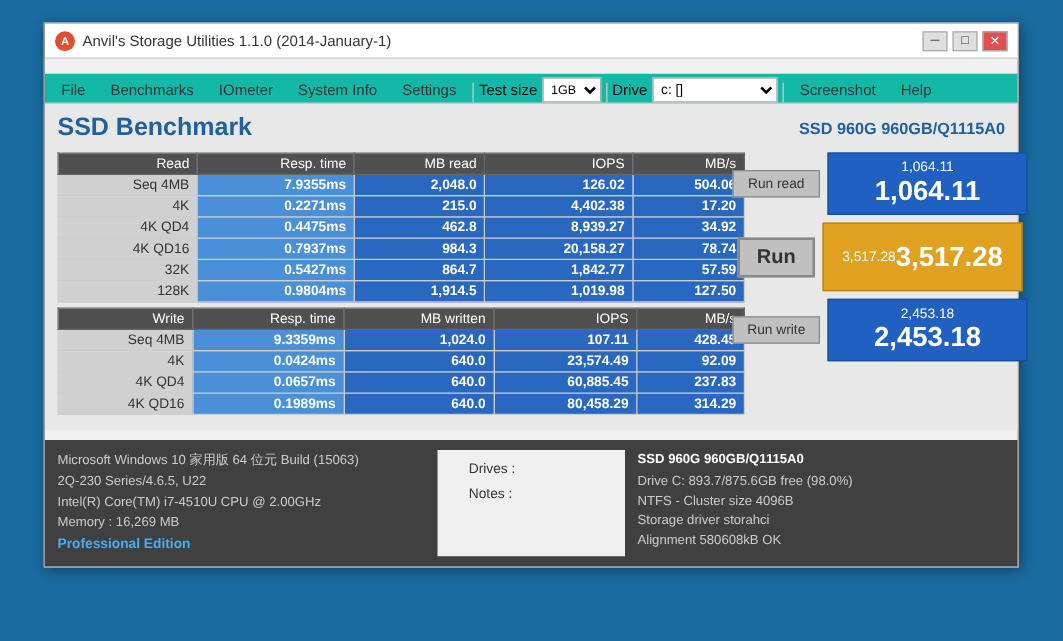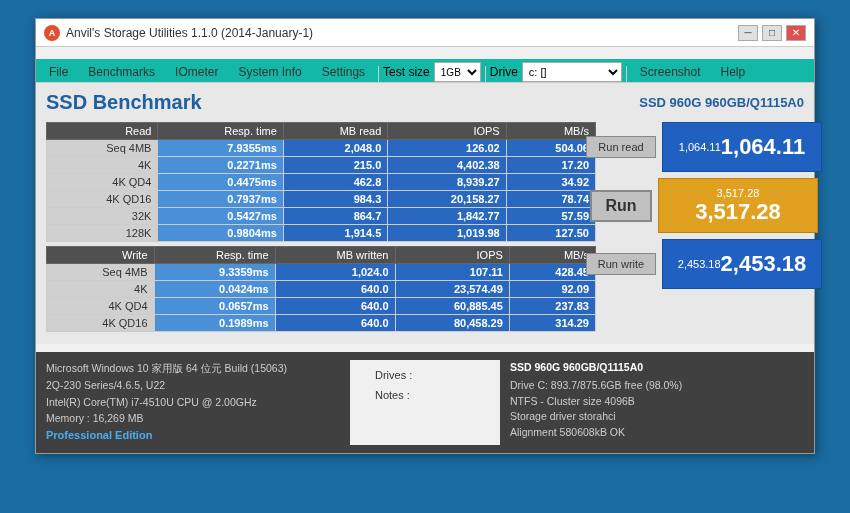--- a/index.html
+++ b/index.html
@@ -174,35 +174,35 @@
       gap: 6px;
       align-items: center;
     }
 
     .score-box-blue {
       background: #2060c0;
       color: #fff;
       width: 160px;
       height: 50px;
       display: flex;
-      flex-direction: row;
+      flex-direction: column;
       align-items: center;
       justify-content: center;
       border: 1px solid #1050a0;
     }
     .score-small { font-size: 11px; }
     .score-large { font-size: 22px; font-weight: bold; }
 
     .score-box-gold {
       background: #e0a020;
       color: #fff;
       width: 160px;
       height: 55px;
       display: flex;
-      flex-direction: column;
+      flex-direction: row;
       align-items: center;
       justify-content: center;
       border: 1px solid #c08010;
     }
 
     .run-btn {
       background: #c0c0c0;
       border: 2px solid #888;
       width: 62px;
       height: 32px;

